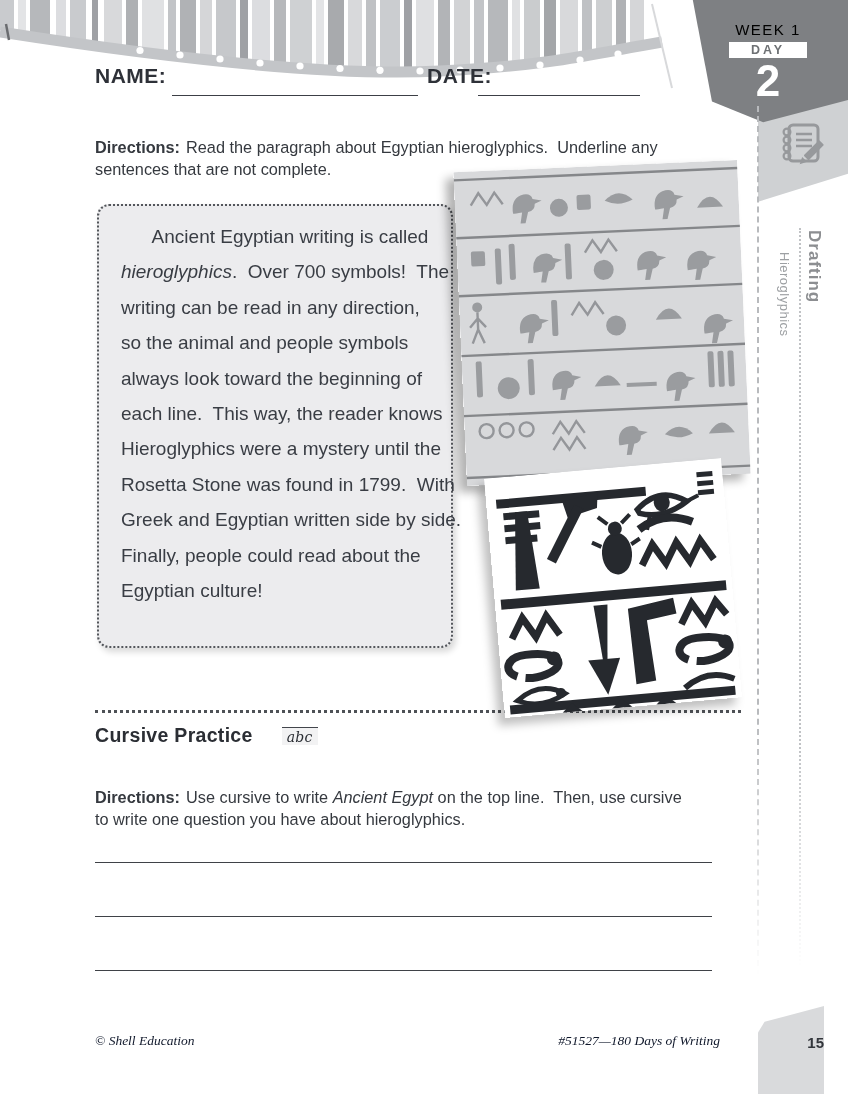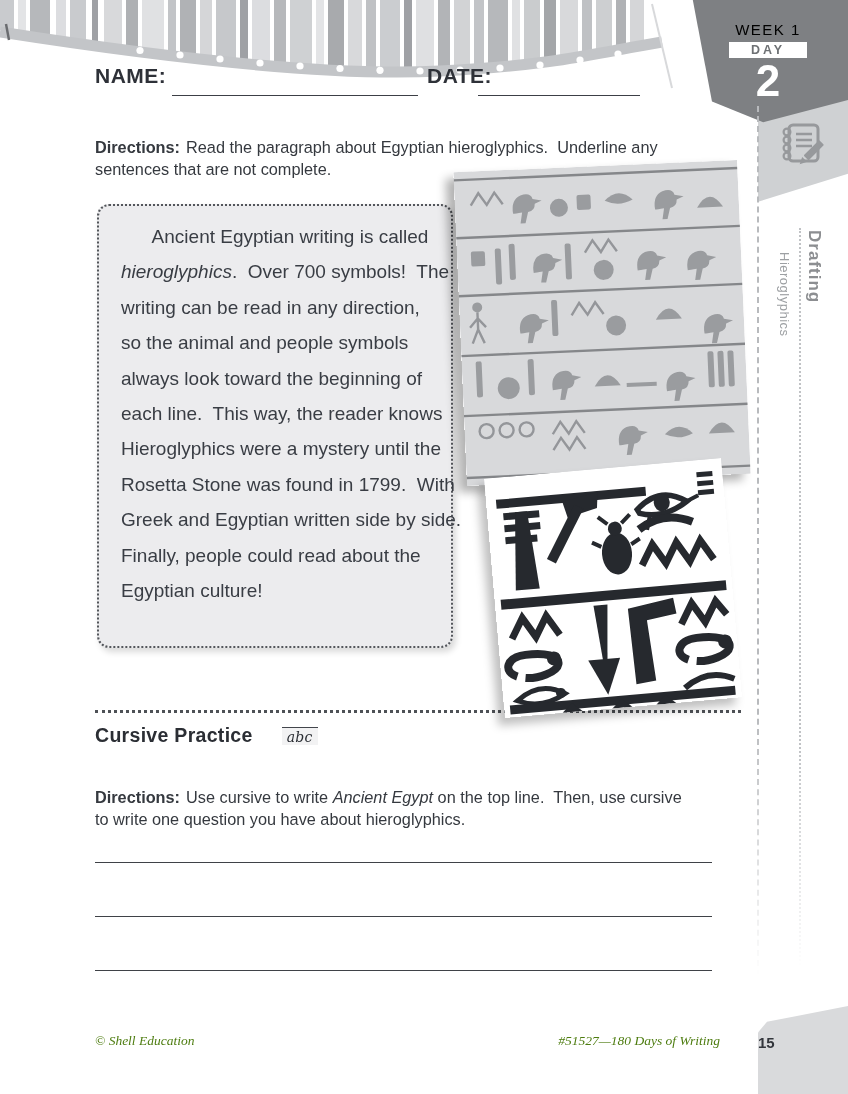--- a/index.html
+++ b/index.html
@@ -60,25 +60,25 @@
   .heading{position:absolute;left:95px;top:724px;margin:0;display:flex;align-items:center;gap:29px;
            font-size:19.5px;font-weight:bold;color:#2b2e34;letter-spacing:.3px;}
   .abc{font-family:"DejaVu Serif",serif;font-style:italic;font-weight:normal;font-size:14px;
        border-top:1.5px solid #43464c;padding:1px 5px 0;background:#f2f2f3;color:#2b2e34;}
 
   .write-lines{position:absolute;left:95px;top:809px;width:617px;}
   .write-line{height:53px;border-bottom:1.5px solid #3f4247;}
 
   
   .footer-text{position:absolute;top:1033px;font-family:"Liberation Serif",serif;font-style:italic;
-               font-size:13.5px;color:#4d7c0f;}
+               font-size:13.5px;color:#0f172a;}
   .copyright{left:95px;} .bookid{right:128px;}
-  .pagebox{position:absolute;left:758px;top:1006px;width:90px;height:88px;background:#d9dadc;
+  .pagebox{position:absolute;left:758px;top:1006px;width:66px;height:88px;background:#d9dadc;
            clip-path:polygon(0 30%,10% 18%,100% 0,100% 100%,0 100%);
-           text-align:left;padding-top:28px;box-sizing:border-box;
+           text-align:right;padding-top:28px;box-sizing:border-box;
            font-size:15px;font-weight:bold;color:#33363c;}
 </style>
 </head>
 <body>
 
 <div class="page">
 
   <svg class="stripes" width="848" height="92" viewBox="0 0 848 92">
     <defs>
       <clipPath id="stripeClip">

